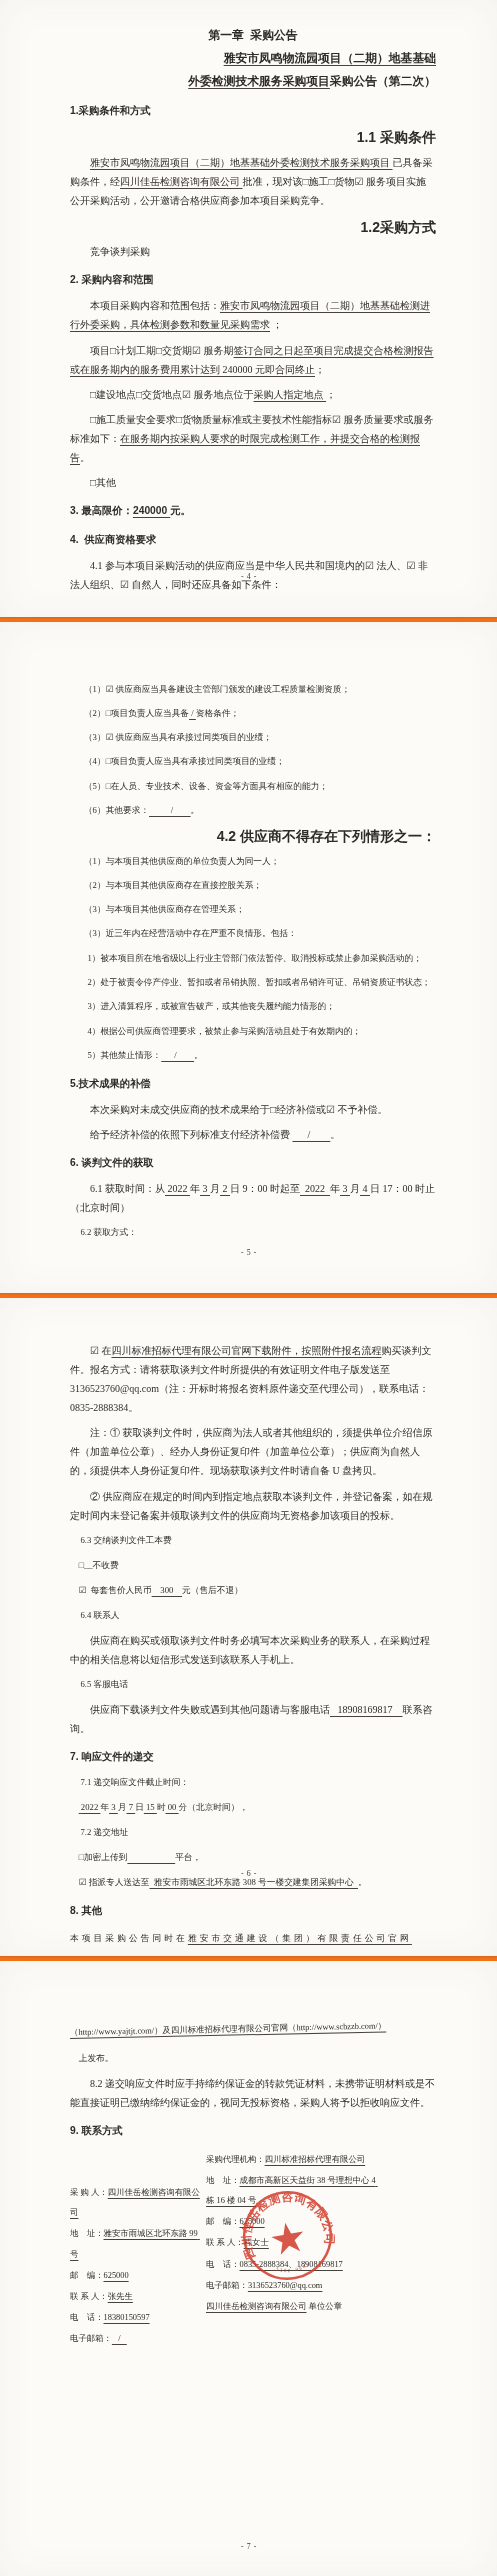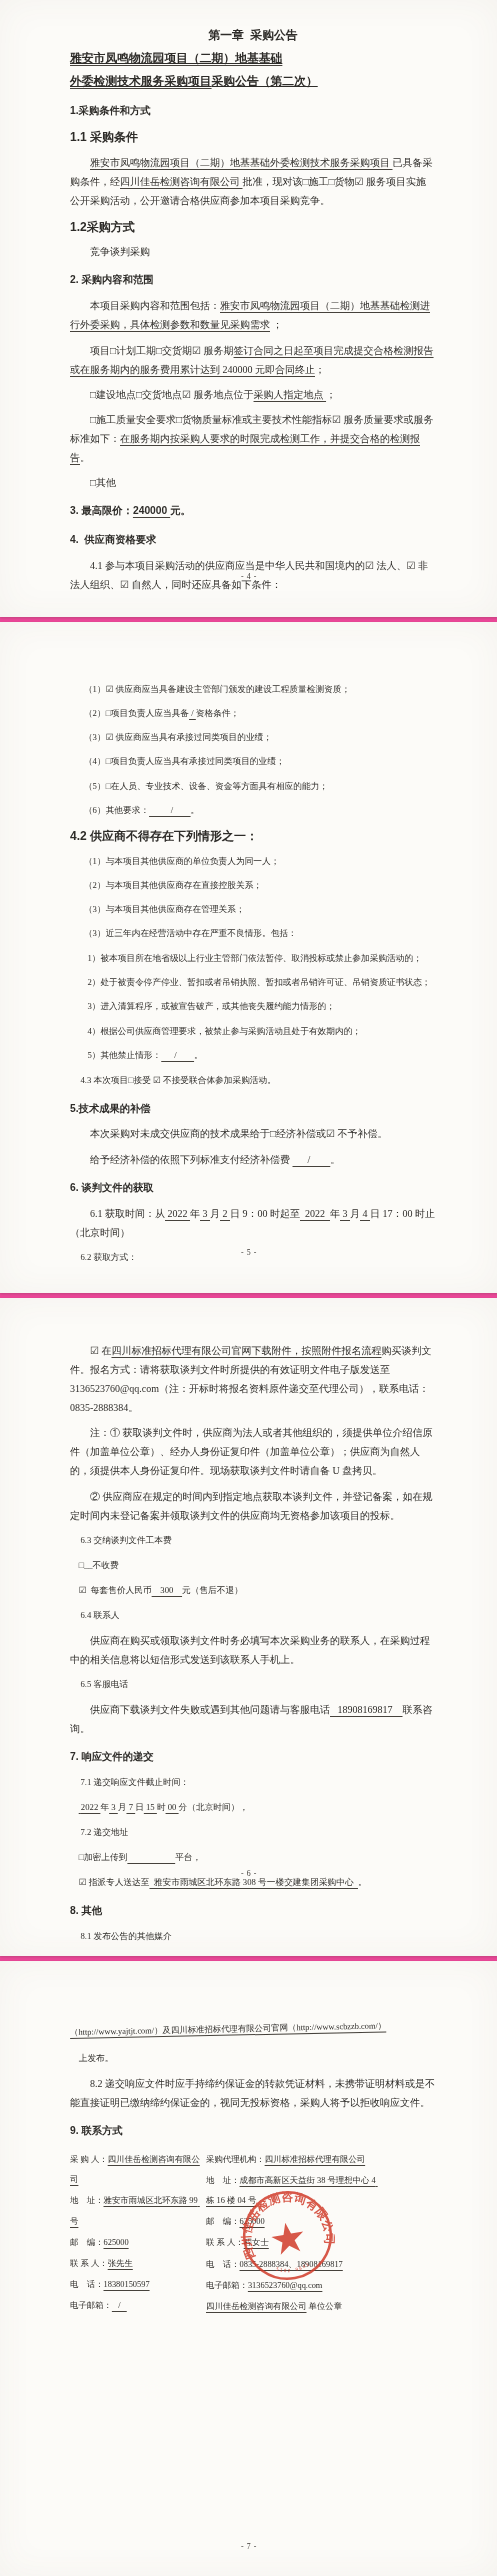--- a/index.html
+++ b/index.html
@@ -1,59 +1,59 @@
 <!DOCTYPE html>
 <html style="font-size:10px"><head>
 <meta charset="utf-8">
 <style>
   html,body{margin:0;padding:0;background:#e9e6df;}
-  .doc{position:relative;width:498px;height:2576px;background:#ec4899;overflow:hidden;
+  .doc{position:relative;width:498px;height:2576px;background:#f97316;overflow:hidden;
        font-family:"Liberation Serif","DejaVu Serif",serif;color:#2e2c29;}
   .page{position:absolute;left:0;width:498px;background:#fcfbf8;
         box-shadow:0 1.2px 2.5px rgba(60,55,45,.25), inset 0 0 37px rgba(90,80,60,.05);overflow:hidden;}
   .p1{top:0;height:617px;}
   .p2{top:622px;height:671px;}
   .p3{top:1298px;height:658px;}
   .p4{top:1961px;height:615px;}
   .content{padding:0 62px 0 70px;}
   .p1 .content{padding-top:25px;}
   .p2 .content{padding-top:52px;}
   .p3 .content{padding-top:37px;}
   .p4 .content{padding-top:57px;}
 
   .t-title{font-family:"Liberation Sans","DejaVu Sans",sans-serif;font-size:11.8px;font-weight:bold;
            text-align:center;line-height:21px;margin:0 0 1.2px;}
   .t-title2{font-family:"Liberation Sans","DejaVu Sans",sans-serif;font-size:11.8px;font-weight:bold;
-            text-align:left;line-height:22.4px;text-decoration:underline;}
+            text-align:right;line-height:22.4px;}
   .t-title2 .s-bu{text-decoration-thickness:1.2px;}
   .b-h1{font-family:"Liberation Sans","DejaVu Sans",sans-serif;font-size:10.3px;font-weight:bold;
         line-height:18.7px;margin:10px 0 5px;}
-  .b-h2{font-family:"Liberation Sans","DejaVu Sans",sans-serif;font-size:12px;font-weight:bold;
-        line-height:18.7px;margin:7.5px 0 5px;}
+  .b-h2{font-family:"Liberation Sans","DejaVu Sans",sans-serif;font-size:14px;font-weight:bold;
+        line-height:18.7px;margin:7.5px 0 5px;text-align:right;}
   .b-h3{font-size:8.7px;line-height:18.7px;margin:6.2px 0;padding-left:1.2em;}
   .b-p{font-size:10px;line-height:19px;margin:6.2px 0;text-indent:2em;}
   .b-p0{font-size:8.7px;line-height:19px;margin:6.2px 0;padding-left:1em;}
   .b-item{font-size:8.7px;line-height:18.7px;margin:5.6px 0;padding-left:1.6em;}
   .b-sub{font-size:8.7px;line-height:18.7px;margin:5.6px 0;padding-left:2em;}
   .b-spread{font-size:8.7px;line-height:20px;margin:7.5px 0;letter-spacing:3.1px;}
   .b-url{font-size:8.4px;line-height:18.7px;margin:6.2px 0;transform:rotate(-1.2deg);transform-origin:left center;}
 
   .s-t{white-space:pre-wrap;}
   .s-b{font-weight:bold;white-space:pre-wrap;}
   .s-u{text-decoration:underline;text-underline-offset:3.1px;text-decoration-color:#46423c;white-space:pre-wrap;}
   .s-bu{font-weight:bold;text-decoration:underline;text-underline-offset:3.1px;text-decoration-color:#46423c;white-space:pre-wrap;}
 
   .footer{position:absolute;left:0;width:100%;text-align:center;font-size:7.8px;color:#3a3733;
           bottom:36px;letter-spacing:0.6px;}
   .p3 .footer{bottom:78px;}
   .p4 .footer{bottom:25px;}
 
   .contacts{position:relative;margin:8.7px 0 0;min-height:156px;font-size:8.4px;}
   .c-col{position:absolute;top:0;}
-  .c-left{left:0;width:136px;}
+  .c-left{left:0;width:136px;margin-top:33px;}
   .c-right{left:136px;width:174px;}
   .c-row{line-height:20.5px;margin-bottom:0.6px;}
   .c-label{white-space:pre;}
   .c-val{text-decoration:underline;text-underline-offset:3.1px;text-decoration-color:#46423c;white-space:pre-wrap;}
   .c-suffix{white-space:pre;}
 
   .seal{position:absolute;left:241px;top:228px;width:93px;height:93px;opacity:.84;transform:rotate(-10deg);}
   .seal-ring{fill:none;stroke:#d03a28;stroke-width:5.5;}
   .seal-text{fill:#d03a28;font-size:25px;font-weight:bold;letter-spacing:1px;
              font-family:"Liberation Sans","DejaVu Sans",sans-serif;}
@@ -99,21 +99,20 @@
         <div class="b-h2"><span class="s-t">4.2 供应商不得存在下列情形之一：</span></div>
         <div class="b-item"><span class="s-t">（1）与本项目其他供应商的单位负责人为同一人；</span></div>
         <div class="b-item"><span class="s-t">（2）与本项目其他供应商存在直接控股关系；</span></div>
         <div class="b-item"><span class="s-t">（3）与本项目其他供应商存在管理关系；</span></div>
         <div class="b-item"><span class="s-t">（3）近三年内在经营活动中存在严重不良情形。包括：</span></div>
         <div class="b-sub"><span class="s-t">1）被本项目所在地省级以上行业主管部门依法暂停、取消投标或禁止参加采购活动的；</span></div>
         <div class="b-sub"><span class="s-t">2）处于被责令停产停业、暂扣或者吊销执照、暂扣或者吊销许可证、吊销资质证书状态；</span></div>
         <div class="b-sub"><span class="s-t">3）进入清算程序，或被宣告破产，或其他丧失履约能力情形的；</span></div>
         <div class="b-sub"><span class="s-t">4）根据公司供应商管理要求，被禁止参与采购活动且处于有效期内的；</span></div>
         <div class="b-sub"><span class="s-t">5）其他禁止情形：</span><span class="s-u">      /        </span><span class="s-t">。</span></div>
-        <div class="b-h3"><span class="s-t">4.3 本次项目□接受 ☑ 不接受联合体参加采购活动。</span></div>
         <div class="b-h1"><span class="s-b">5.技术成果的补偿</span></div>
         <div class="b-p"><span class="s-t">本次采购对未成交供应商的技术成果给于□经济补偿或☑ 不予补偿。</span></div>
         <div class="b-p"><span class="s-t">给予经济补偿的依照下列标准支付经济补偿费 </span><span class="s-u">      /        </span><span class="s-t">。</span></div>
         <div class="b-h1"><span class="s-b">6. 谈判文件的获取</span></div>
         <div class="b-p"><span class="s-t">6.1 获取时间：从</span><span class="s-u"> 2022 </span><span class="s-t">年</span><span class="s-u"> 3 </span><span class="s-t">月</span><span class="s-u"> 2 </span><span class="s-t">日 9：00 时起至</span><span class="s-u">  2022  </span><span class="s-t">年</span><span class="s-u"> 3 </span><span class="s-t">月</span><span class="s-u"> 4 </span><span class="s-t">日 17：00 时止（北京时间）</span></div>
         <div class="b-h3"><span class="s-t">6.2 获取方式：</span></div>
       </div>
     <div class="footer">- 5 -</div>
   </section>
 
@@ -129,21 +128,20 @@
         <div class="b-p"><span class="s-t">供应商在购买或领取谈判文件时务必填写本次采购业务的联系人，在采购过程中的相关信息将以短信形式发送到该联系人手机上。</span></div>
         <div class="b-h3"><span class="s-t">6.5 客服电话</span></div>
         <div class="b-p"><span class="s-t">供应商下载谈判文件失败或遇到其他问题请与客服电话</span><span class="s-u">   18908169817    </span><span class="s-t">联系咨询。</span></div>
         <div class="b-h1"><span class="s-b">7. 响应文件的递交</span></div>
         <div class="b-h3"><span class="s-t">7.1 递交响应文件截止时间：</span></div>
         <div class="b-p0"><span class="s-u"> 2022 </span><span class="s-t">年</span><span class="s-u"> 3 </span><span class="s-t">月</span><span class="s-u"> 7 </span><span class="s-t">日</span><span class="s-u"> 15 </span><span class="s-t">时</span><span class="s-u"> 00 </span><span class="s-t">分（北京时间），</span></div>
         <div class="b-h3"><span class="s-t">7.2 递交地址</span></div>
         <div class="b-p0"><span class="s-t">□加密上传到</span><span class="s-u">                      </span><span class="s-t">平台，</span></div>
         <div class="b-p0"><span class="s-t">☑ 指派专人送达至</span><span class="s-u">  雅安市雨城区北环东路 308 号一楼交建集团采购中心  </span><span class="s-t">。</span></div>
         <div class="b-h1"><span class="s-b">8. 其他</span></div>
-        <div class="b-h3"><span class="s-t">8.1 发布公告的其他媒介</span></div>
         <div class="b-spread"><span class="s-t">本项目采购公告同时在</span><span class="s-u">雅安市交通建设（集团）有限责任公司官网</span></div>
       </div>
     <div class="footer">- 6 -</div>
   </section>
 
   <section class="page p4">
     <div class="content">
         <div class="b-url"><span class="s-u">（http://www.yajtjt.com/）及四川标准招标代理有限公司官网（http://www.scbzzb.com/）</span></div>
         <div class="b-p0"><span class="s-t">上发布。</span></div>
         <div class="b-p"><span class="s-t">8.2 递交响应文件时应手持缔约保证金的转款凭证材料，未携带证明材料或是不能直接证明已缴纳缔约保证金的，视同无投标资格，采购人将予以拒收响应文件。</span></div>

